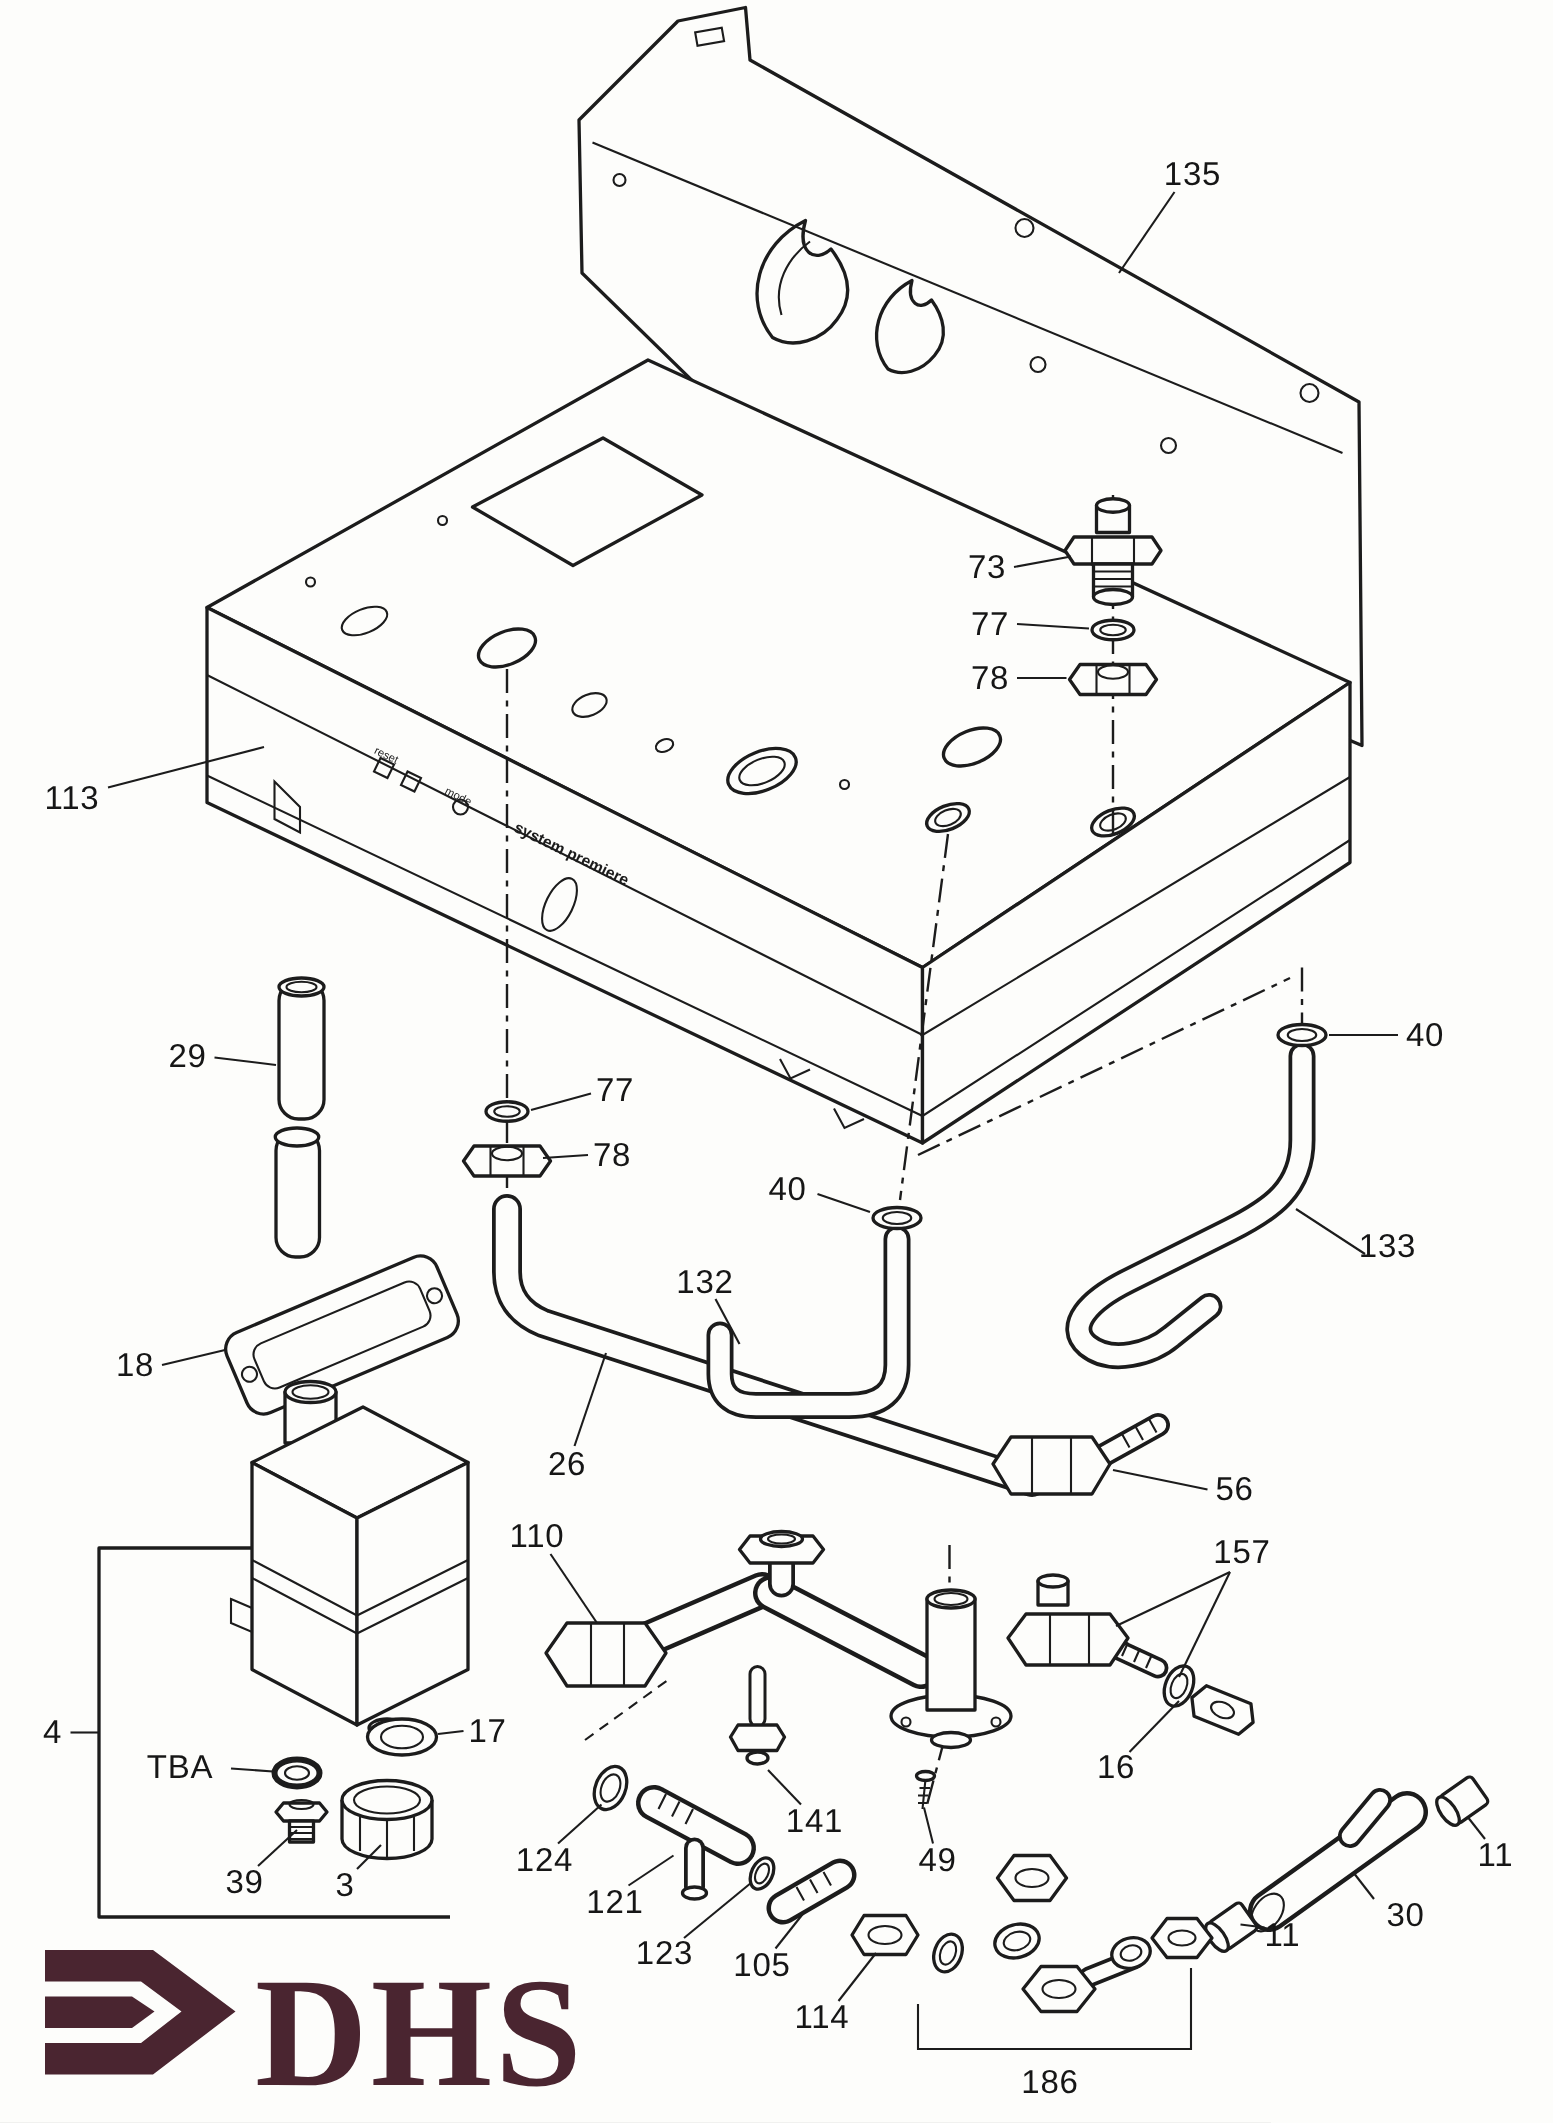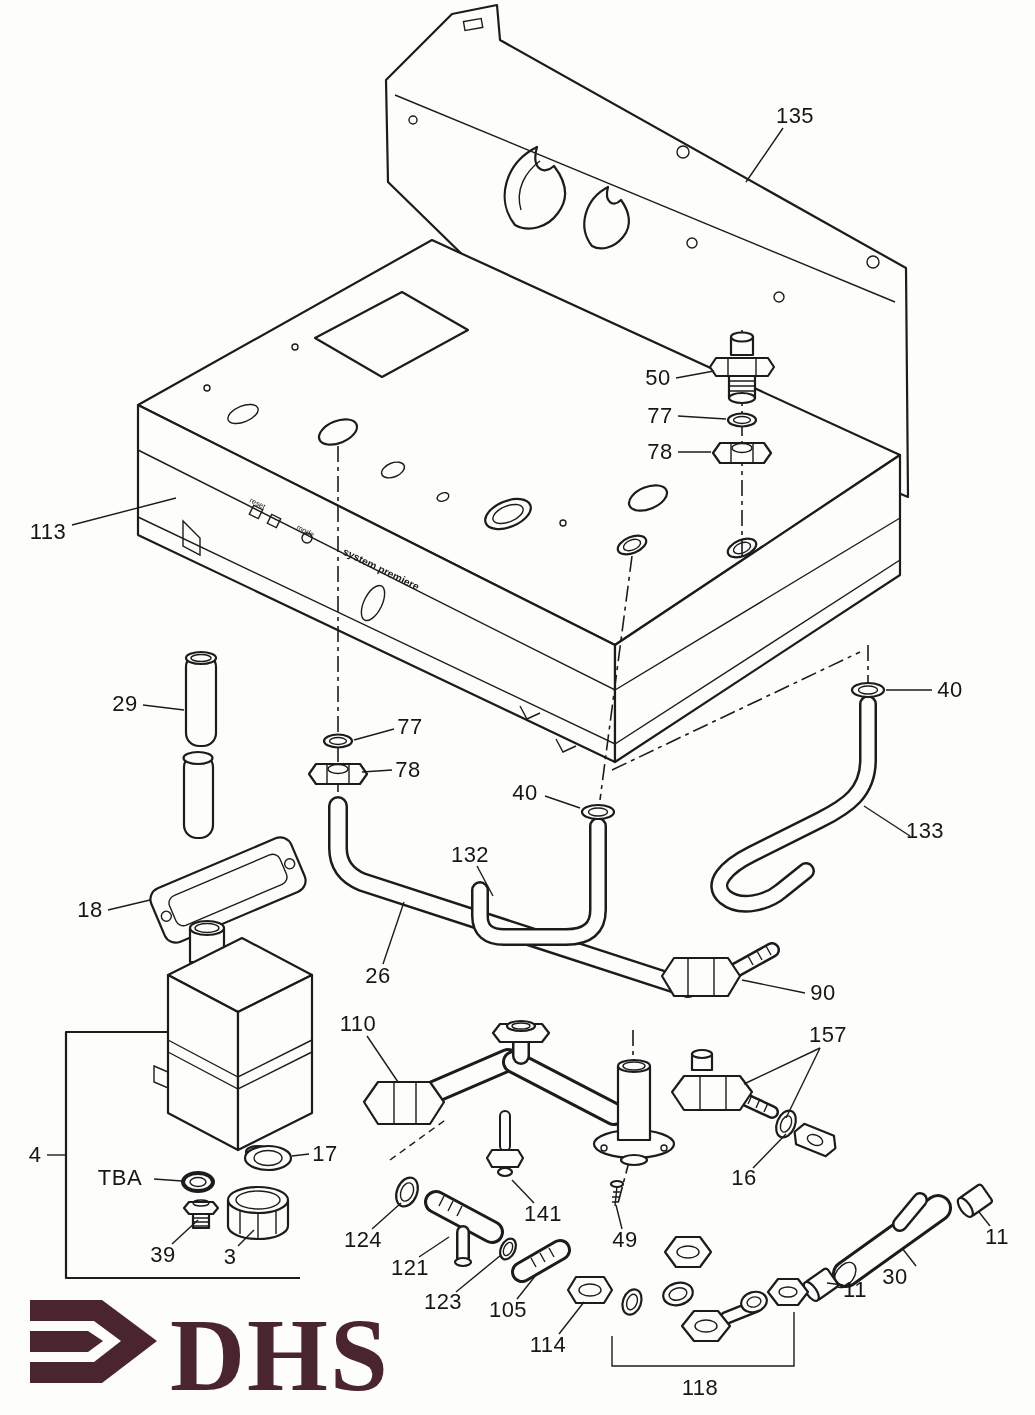--- a/index.html
+++ b/index.html
@@ -342,47 +342,47 @@
   </g>
 
   <g>
     <path d="M30,1300 L102,1300 L157,1341 L102,1383 L30,1383 L30,1362 L94,1362 L121,1341 L94,1321 L30,1321 Z" fill="#4a2530"></path>
     <path d="M30,1331 L88,1331 L103,1341 L88,1352 L30,1352 Z" fill="#4a2530"></path>
     <text x="170" y="1390" font-family="Liberation Serif, serif" font-weight="bold" font-size="104" fill="#4a2530" letter-spacing="2">DHS</text>
   </g>
 </svg>
 
   <span class="plabel" style="left:795px;top:116px">135</span>
-  <span class="plabel" style="left:658px;top:378px">50</span>
+  <span class="plabel" style="left:658px;top:378px">73</span>
   <span class="plabel" style="left:660px;top:416px">77</span>
   <span class="plabel" style="left:660px;top:452px">78</span>
   <span class="plabel" style="left:48px;top:532px">113</span>
   <span class="plabel" style="left:125px;top:704px">29</span>
   <span class="plabel" style="left:410px;top:727px">77</span>
   <span class="plabel" style="left:408px;top:770px">78</span>
   <span class="plabel" style="left:525px;top:793px">40</span>
   <span class="plabel" style="left:470px;top:855px">132</span>
   <span class="plabel" style="left:90px;top:910px">18</span>
   <span class="plabel" style="left:378px;top:976px">26</span>
-  <span class="plabel" style="left:823px;top:993px">90</span>
+  <span class="plabel" style="left:823px;top:993px">56</span>
   <span class="plabel" style="left:950px;top:690px">40</span>
   <span class="plabel" style="left:925px;top:831px">133</span>
   <span class="plabel" style="left:358px;top:1024px">110</span>
   <span class="plabel" style="left:828px;top:1035px">157</span>
   <span class="plabel" style="left:35px;top:1155px">4</span>
   <span class="plabel" style="left:120px;top:1178px">TBA</span>
   <span class="plabel" style="left:325px;top:1154px">17</span>
   <span class="plabel" style="left:744px;top:1178px">16</span>
   <span class="plabel" style="left:163px;top:1255px">39</span>
   <span class="plabel" style="left:230px;top:1257px">3</span>
   <span class="plabel" style="left:363px;top:1240px">124</span>
   <span class="plabel" style="left:410px;top:1268px">121</span>
   <span class="plabel" style="left:543px;top:1214px">141</span>
   <span class="plabel" style="left:625px;top:1240px">49</span>
   <span class="plabel" style="left:443px;top:1302px">123</span>
   <span class="plabel" style="left:508px;top:1310px">105</span>
   <span class="plabel" style="left:548px;top:1345px">114</span>
   <span class="plabel" style="left:855px;top:1290px">11</span>
-  <span class="plabel" style="left:895px;top:1277px">30</span>
+  <span class="plabel" style="left:937px;top:1277px">30</span>
   <span class="plabel" style="left:997px;top:1237px">11</span>
-  <span class="plabel" style="left:700px;top:1388px">118</span>
+  <span class="plabel" style="left:700px;top:1388px">186</span>
 
 </div>
 
 </body></html>

